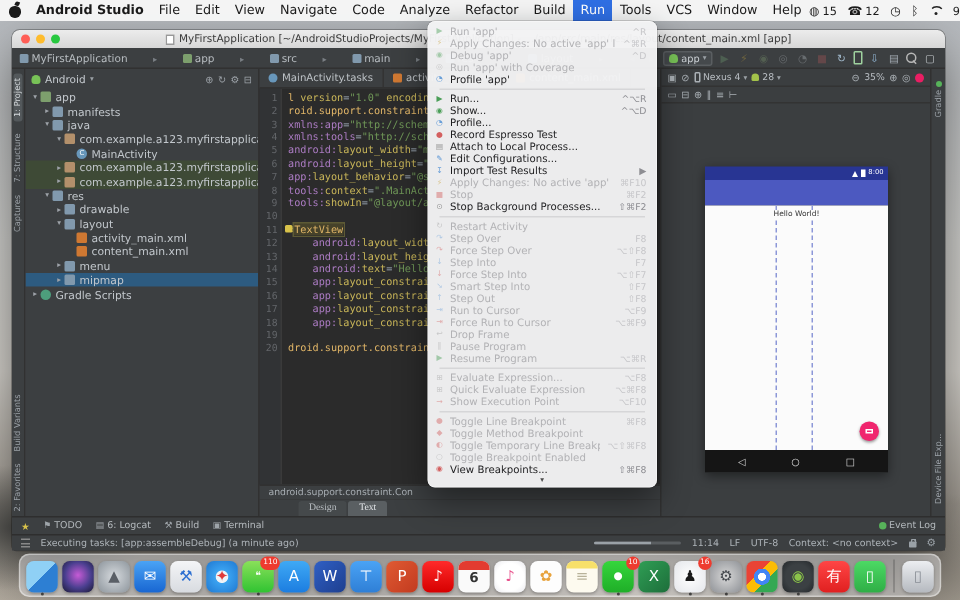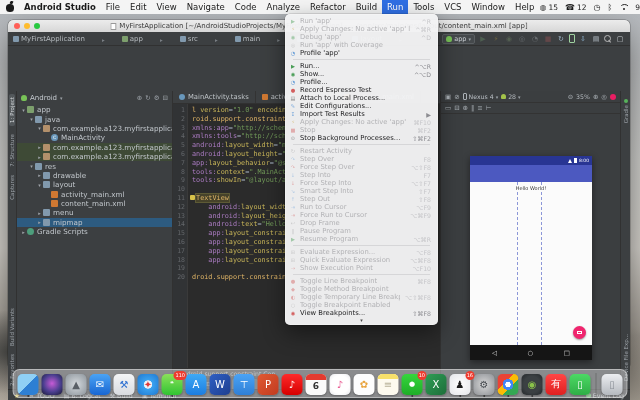--- a/index.html
+++ b/index.html
@@ -47,21 +47,21 @@
   .crumb-sep{color:#7a7f84;font-size:5.5px;margin:0 1px;}
   .crumb-ic{width:6px;height:6px;border-radius:1px;flex:none;}
   .toolicons{margin-left:auto;display:flex;align-items:center;gap:3px;}
   .tb-ic{min-width:10px;text-align:center;font-size:7px;color:#b9bfc4;}
   .dim{opacity:.35;}
   .run-chip{display:flex;align-items:center;gap:2px;background:#45494c;border:1px solid #5a5e61;border-radius:2px;padding:0 3px;height:10px;font-size:6.5px;color:#cdd2d6;}
   .robot{width:6px;height:6px;border-radius:50% 50% 2px 2px;background:#78c257;flex:none;}
   .css-phone-ic{width:6px;height:9px;border:1px solid #9fd29f;border-radius:1px;display:inline-block;}
   .caret{font-size:5px;color:#9aa0a5;}
 
-  .ide-body{display:flex;height:298px;margin-top:45px;}
+  .ide-body{display:flex;height:298px;}
   .left-strip{width:9px;background:#3c3f41;border-right:1px solid #313131;display:flex;flex-direction:column;justify-content:space-between;align-items:center;padding:3px 0;}
   .vgroup{display:flex;flex-direction:column;align-items:center;gap:8px;}
   .vlab{writing-mode:vertical-rl;transform:rotate(180deg);font-size:5.5px;color:#9ba1a7;white-space:nowrap;}
   .vlab.active{background:#53585b;border-radius:2px;padding:3px 0;color:#d6dadd;}
 
   .project{width:156px;background:#3c3f41;border-right:1px solid #313131;display:flex;flex-direction:column;min-width:0;}
   .proj-head{height:13px;display:flex;align-items:center;gap:3px;padding:0 4px;font-size:7px;color:#c6cbd0;}
   .proj-tools{margin-left:auto;display:flex;gap:3px;font-size:6.5px;color:#9aa0a6;}
   .tree{flex:1;overflow:hidden;padding-top:1px;font-size:7.2px;}
   .tree-row{height:9.4px;display:flex;align-items:center;white-space:nowrap;overflow:hidden;color:#c2c7cc;}
@@ -308,20 +308,25 @@
               <span>↻</span>
               <span>⚙</span>
               <span>⊟</span>
             </span>
         </div>
         <div class="tree">
             <div class="tree-row" style="padding-left: 3px;">
               <span class="tw-arrow">▾</span>
               <span class="tw-ic ic-module"></span>
               <span class="tw-label">app</span>
+            </div>
+            <div class="tree-row" style="padding-left: 11px;">
+              <span class="tw-arrow">▸</span>
+              <span class="tw-ic ic-folder"></span>
+              <span class="tw-label">manifests</span>
             </div>
             <div class="tree-row" style="padding-left: 11px;">
               <span class="tw-arrow">▾</span>
               <span class="tw-ic ic-folder"></span>
               <span class="tw-label">java</span>
             </div>
             <div class="tree-row" style="padding-left: 19px;">
               <span class="tw-arrow">▾</span>
               <span class="tw-ic ic-pkg"></span>
               <span class="tw-label">com.example.a123.myfirstapplication</span>

